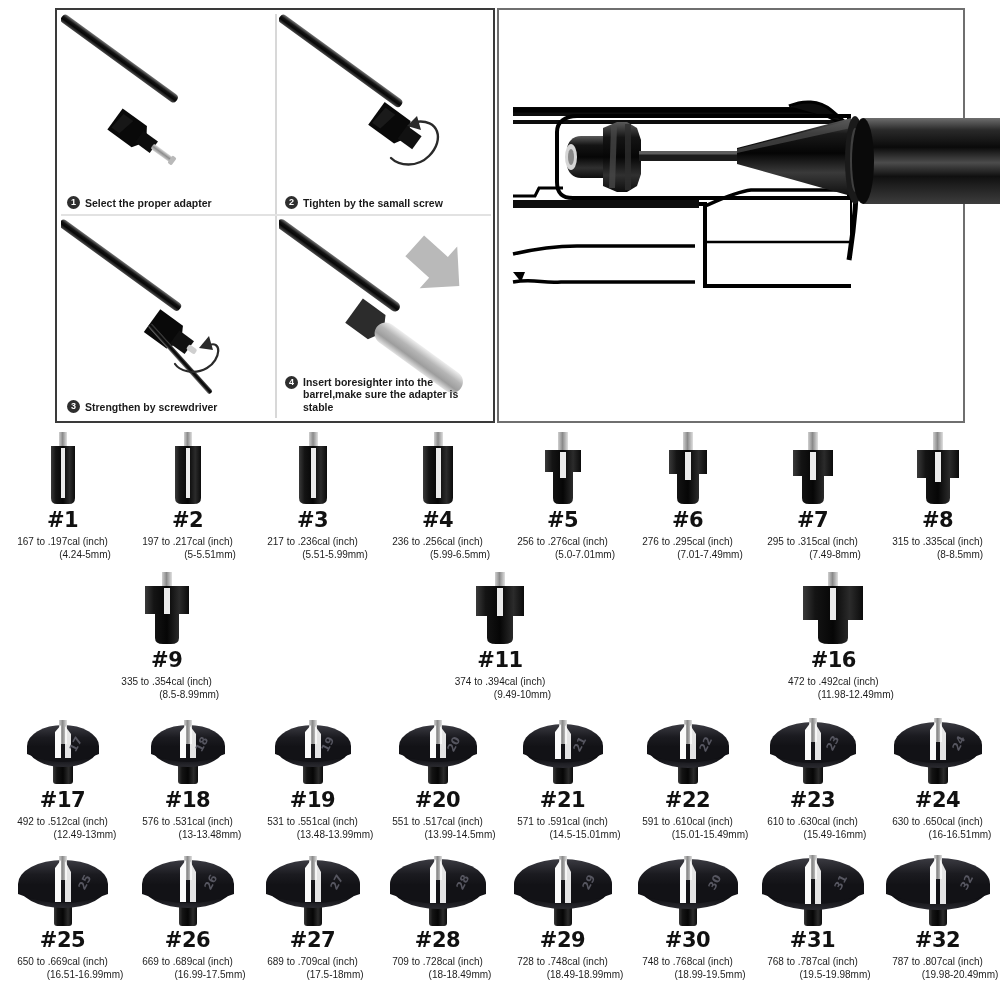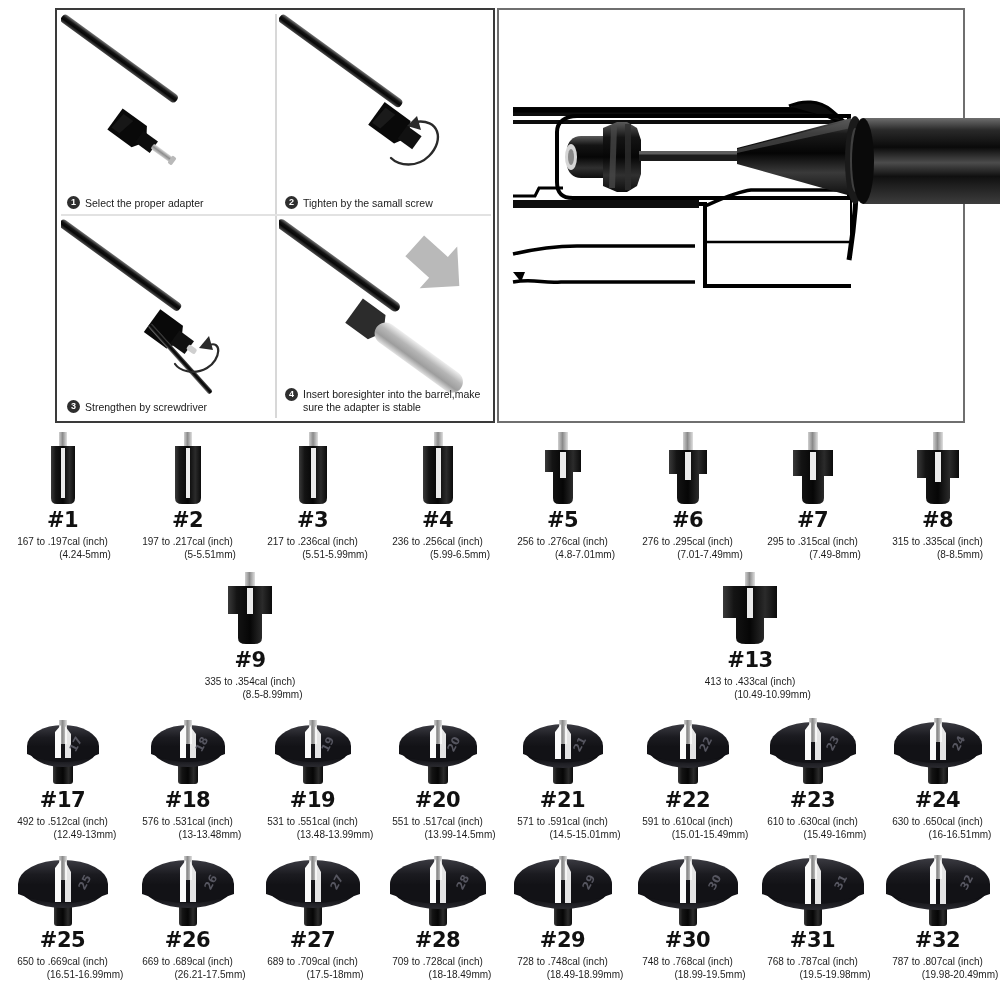--- a/index.html
+++ b/index.html
@@ -49,21 +49,21 @@
     font-size:10.5px;color:#1a1a1a;line-height:1.22;
     font-family:"Liberation Sans", sans-serif;
   }
   .step-caption.tall{bottom:4px;align-items:flex-start;}
   .step-num{
     flex:0 0 auto;width:13px;height:13px;border-radius:50%;
     background:#2e2e2e;color:#fff;font-size:9px;font-weight:bold;
     display:flex;align-items:center;justify-content:center;
     line-height:1;margin-bottom:1px;
   }
-  .step-text{flex:1 1 auto;}
+  .step-text{flex:1 1 auto;font-weight:bold;}
 
   
   #grid-section{
     position:absolute;left:0;top:432px;width:1000px;height:568px;
   }
   .grid-row{
     position:relative;display:flex;width:1000px;
   }
   .grid-row.r1{height:140px;}
   .grid-row.r2{height:140px;}
@@ -338,21 +338,21 @@
     <div class="cell">
       <div class="art">
         <svg width="120" height="76" viewBox="0 0 120 76">
           <rect x="55" y="0" width="10" height="26" fill="url(#sg1)"></rect>
           <path d="M42,18 L78,18 L78,40 L70,40 L70,66 Q70,72 64,72 L56,72 Q50,72 50,66 L50,40 L42,40 Z" fill="url(#bg1)"></path>
           <rect x="57" y="20" width="6" height="26" fill="#fff" opacity="0.92"></rect>
         </svg>
       </div>
       <div class="label-num">#5</div>
       <div class="label-cal">256 to .276cal (inch)</div>
-      <div class="label-mm">(4.8-7.01mm)</div>
+      <div class="label-mm">(5.0-7.01mm)</div>
     </div>
     <div class="cell">
       <div class="art">
         <svg width="120" height="76" viewBox="0 0 120 76">
           <rect x="55" y="0" width="10" height="26" fill="url(#sg1)"></rect>
           <path d="M41,18 L79,18 L79,42 L71,42 L71,66 Q71,72 64,72 L56,72 Q49,72 49,66 L49,42 L41,42 Z" fill="url(#bg1)"></path>
           <rect x="57" y="20" width="6" height="28" fill="#fff" opacity="0.92"></rect>
         </svg>
       </div>
       <div class="label-num">#6</div>
@@ -395,27 +395,39 @@
         </svg>
       </div>
       <div class="label-num">#9</div>
       <div class="label-cal">335 to .354cal (inch)</div>
       <div class="label-mm">(8.5-8.99mm)</div>
     </div>
     <div class="cell">
       <div class="art">
         <svg width="120" height="76" viewBox="0 0 120 76">
           <rect x="55" y="0" width="10" height="24" fill="url(#sg1)"></rect>
-          <path d="M33,14 L87,14 L87,46 L74,46 L74,66 Q74,72 64,72 L56,72 Q46,72 46,66 L46,46 L33,46 Z" fill="url(#bg1)"></path>
-          <rect x="57" y="16" width="6" height="30" fill="#fff" opacity="0.92"></rect>
-        </svg>
-      </div>
-      <div class="label-num">#13</div>
-      <div class="label-cal">413 to .433cal (inch)</div>
-      <div class="label-mm">(10.49-10.99mm)</div>
+          <path d="M36,14 L84,14 L84,44 L73,44 L73,66 Q73,72 64,72 L56,72 Q47,72 47,66 L47,44 L36,44 Z" fill="url(#bg1)"></path>
+          <rect x="57" y="16" width="6" height="28" fill="#fff" opacity="0.92"></rect>
+        </svg>
+      </div>
+      <div class="label-num">#11</div>
+      <div class="label-cal">374 to .394cal (inch)</div>
+      <div class="label-mm">(9.49-10mm)</div>
+    </div>
+    <div class="cell">
+      <div class="art">
+        <svg width="120" height="76" viewBox="0 0 120 76">
+          <rect x="55" y="0" width="10" height="24" fill="url(#sg1)"></rect>
+          <path d="M30,14 L90,14 L90,48 L75,48 L75,66 Q75,72 64,72 L56,72 Q45,72 45,66 L45,48 L30,48 Z" fill="url(#bg1)"></path>
+          <rect x="57" y="16" width="6" height="32" fill="#fff" opacity="0.92"></rect>
+        </svg>
+      </div>
+      <div class="label-num">#16</div>
+      <div class="label-cal">472 to .492cal (inch)</div>
+      <div class="label-mm">(11.98-12.49mm)</div>
     </div>
   </div>
 
   <div class="grid-row r3">
     <div class="cell">
       <div class="art">
         <svg width="120" height="76" viewBox="0 0 120 76">
             <defs>
           <linearGradient id="dg" x1="0" y1="0" x2="0" y2="1">
             <stop offset="0%" stop-color="#3b3b42"></stop>
@@ -575,21 +587,21 @@
           <ellipse cx="60" cy="32" rx="46" ry="24" fill="url(#dg)"></ellipse>
           <path d="M14,32 L106,32 L106,42 Q60,60 14,42 Z" fill="#121216"></path>
           <rect x="56" y="4" width="8" height="24" fill="url(#sg1)"></rect>
           <path d="M52,16 L58,8 L58,50 L52,50 Z" fill="#fbfbfb"></path>
           <path d="M62,9 L68,20 L68,50 L62,50 Z" fill="#fbfbfb" opacity="0.9"></path>
           <text x="86" y="32" fill="#565660" font-family="DejaVu Sans, sans-serif" font-size="11" font-weight="bold" text-anchor="middle" transform="rotate(-62 86 32)">26</text>
         </svg>
       </div>
       <div class="label-num">#26</div>
       <div class="label-cal">669 to .689cal (inch)</div>
-      <div class="label-mm">(26.21-17.5mm)</div>
+      <div class="label-mm">(16.99-17.5mm)</div>
     </div>
     <div class="cell">
       <div class="art">
         <svg width="120" height="76" viewBox="0 0 120 76">
           <rect x="51" y="52" width="18" height="22" rx="3" fill="url(#bg1)"></rect>
           <ellipse cx="60" cy="32" rx="47" ry="24" fill="url(#dg)"></ellipse>
           <path d="M13,32 L107,32 L107,42 Q60,60 13,42 Z" fill="#121216"></path>
           <rect x="56" y="4" width="8" height="24" fill="url(#sg1)"></rect>
           <path d="M52,16 L58,8 L58,50 L52,50 Z" fill="#fbfbfb"></path>
           <path d="M62,9 L68,20 L68,50 L62,50 Z" fill="#fbfbfb" opacity="0.9"></path>

